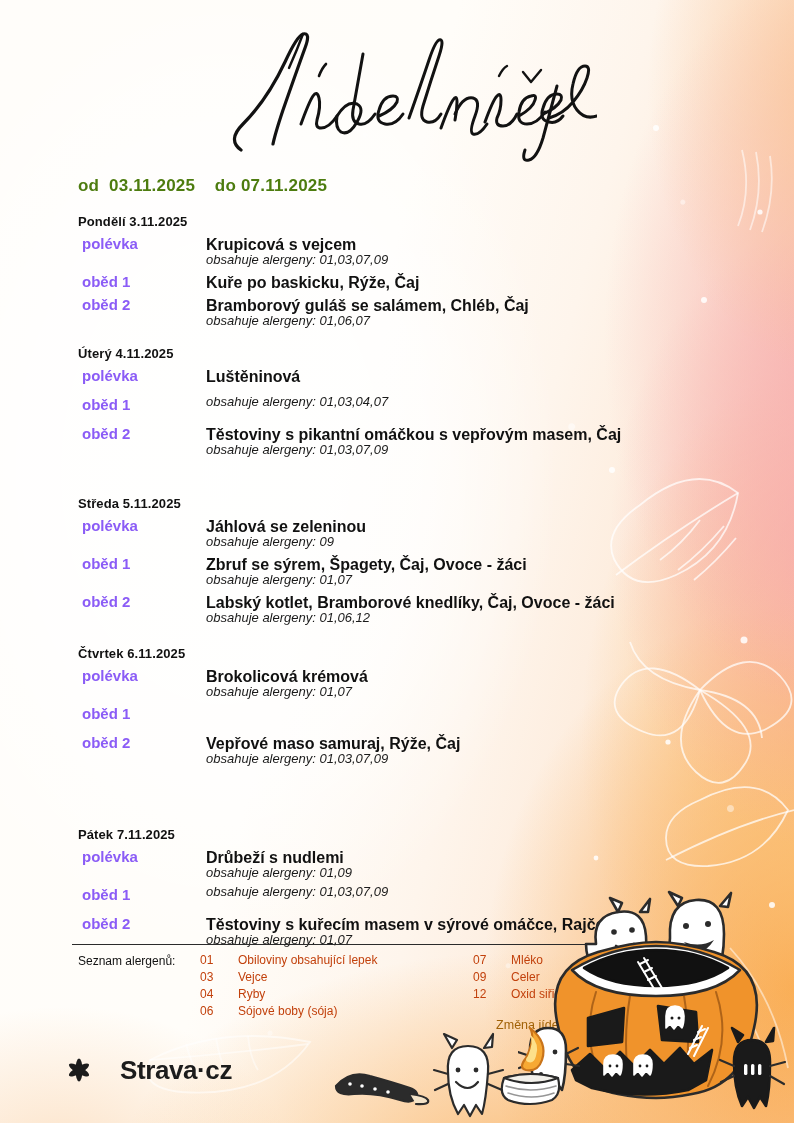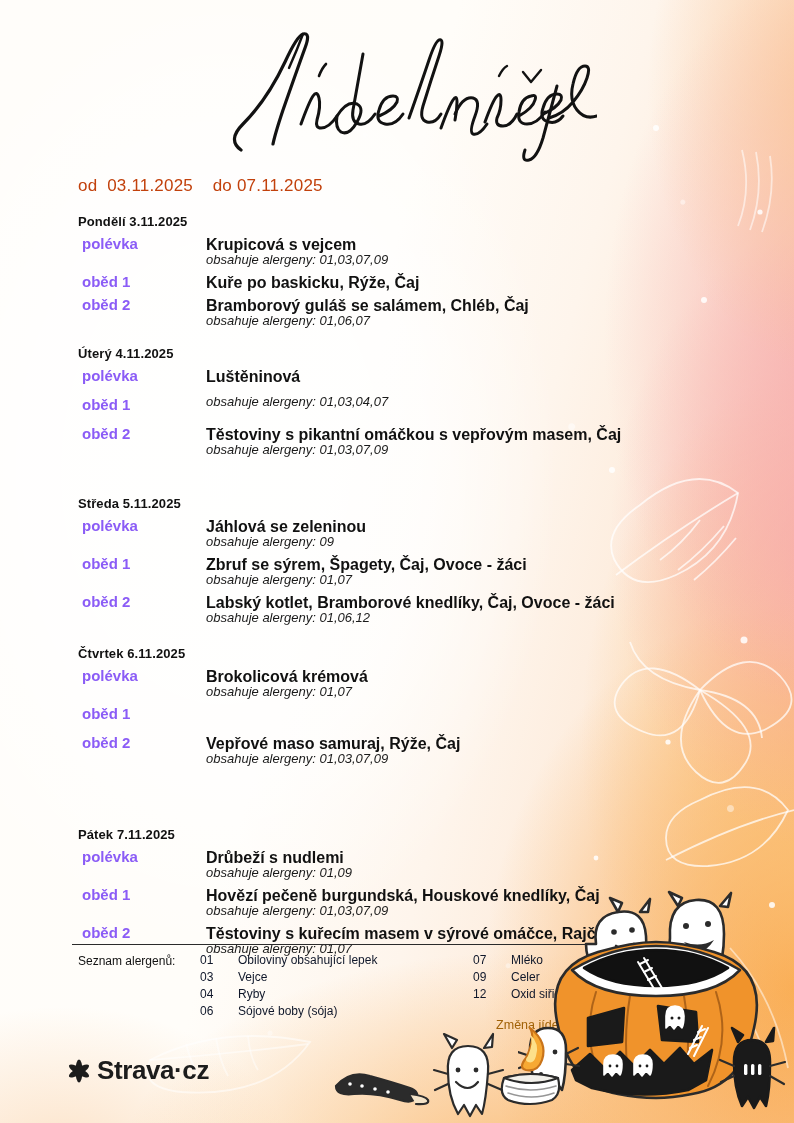--- a/index.html
+++ b/index.html
@@ -53,21 +53,21 @@
     position:absolute;left:0;top:24px;width:794px;
     text-align:center;
   }
   .title-svg{display:inline-block;}
 
   
   .content{position:absolute;left:0;top:0;width:794px;height:1123px;}
 
   .daterange{
     position:absolute;left:78px;top:176px;
-    font-size:17px;font-weight:normal;color:#c2410c;letter-spacing:.2px;
+    font-size:17px;font-weight:bold;color:#4d7c0f;letter-spacing:.2px;
     white-space:pre;
   }
 
   .day{position:absolute;left:78px;width:716px;}
   .day-head{
     font-size:13px;font-weight:bold;color:#111;
     margin:0 0 6px 0;letter-spacing:.1px;
   }
   .row{position:relative;min-height:22px;margin-bottom:1px;}
   .row-label{
@@ -94,35 +94,35 @@
   .legend{position:absolute;left:78px;top:952px;width:640px;}
   .legend-title{
     position:absolute;left:0;top:2px;
     font-size:12px;color:#111;white-space:nowrap;
   }
   .legend-col{position:absolute;top:0;}
   .legend-col.c1{left:122px;}
   .legend-col.c2{left:395px;}
   .legend-item{
     display:flex;align-items:baseline;
-    font-size:12px;color:#0f172a;line-height:17px;white-space:nowrap;
+    font-size:12px;color:#c2410c;line-height:17px;white-space:nowrap;
   }
   .legend-code{width:38px;flex:0 0 38px;}
   .legend-name{}
 
   .note{
     position:absolute;left:0;top:1018px;width:700px;
     text-align:right;
     font-size:12.5px;color:#a16207;padding-left:15px;
   }
 
   
   .logo{
     position:absolute;left:64px;top:1055px;
-    display:flex;align-items:center;gap:3px;
+    display:flex;align-items:flex-start;gap:26px;
   }
   .logo-text{
     font-size:26px;font-weight:bold;color:#1c1c1c;
     letter-spacing:-.4px;
   }
 
   
   .deco{position:absolute;pointer-events:none;}
   #pumpkin-deco{left:518px;top:866px;}
   #candle-deco{left:330px;top:1026px;}
@@ -324,21 +324,20 @@
         <div class="row-label">polévka</div>
         <div class="row-body">
           <div class="meal">Drůbeží s nudlemi</div>
           <div class="allerg">obsahuje alergeny: 01,09</div>
         </div>
       </div>
 
       <div class="row gap">
         <div class="row-label">oběd 1</div>
         <div class="row-body">
-          <div class="meal">Hovězí pečeně burgundská, Houskové knedlíky, Čaj</div>
           <div class="allerg">obsahuje alergeny: 01,03,07,09</div>
         </div>
       </div>
 
       <div class="row">
         <div class="row-label">oběd 2</div>
         <div class="row-body">
           <div class="meal">Těstoviny s kuřecím masem v sýrové omáčce, Rajče, Čaj</div>
           <div class="allerg">obsahuje alergeny: 01,07</div>
         </div>

